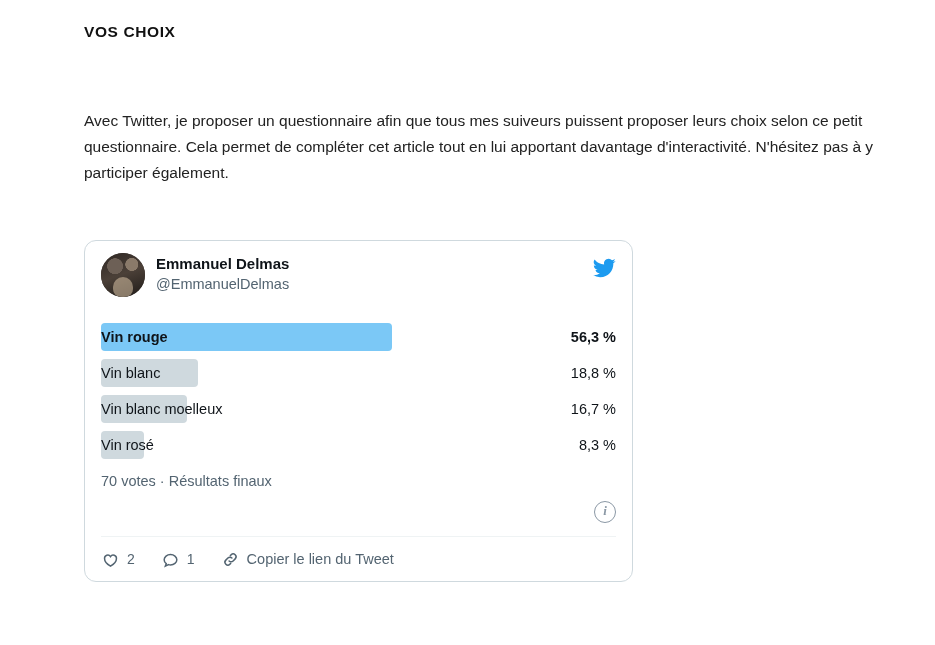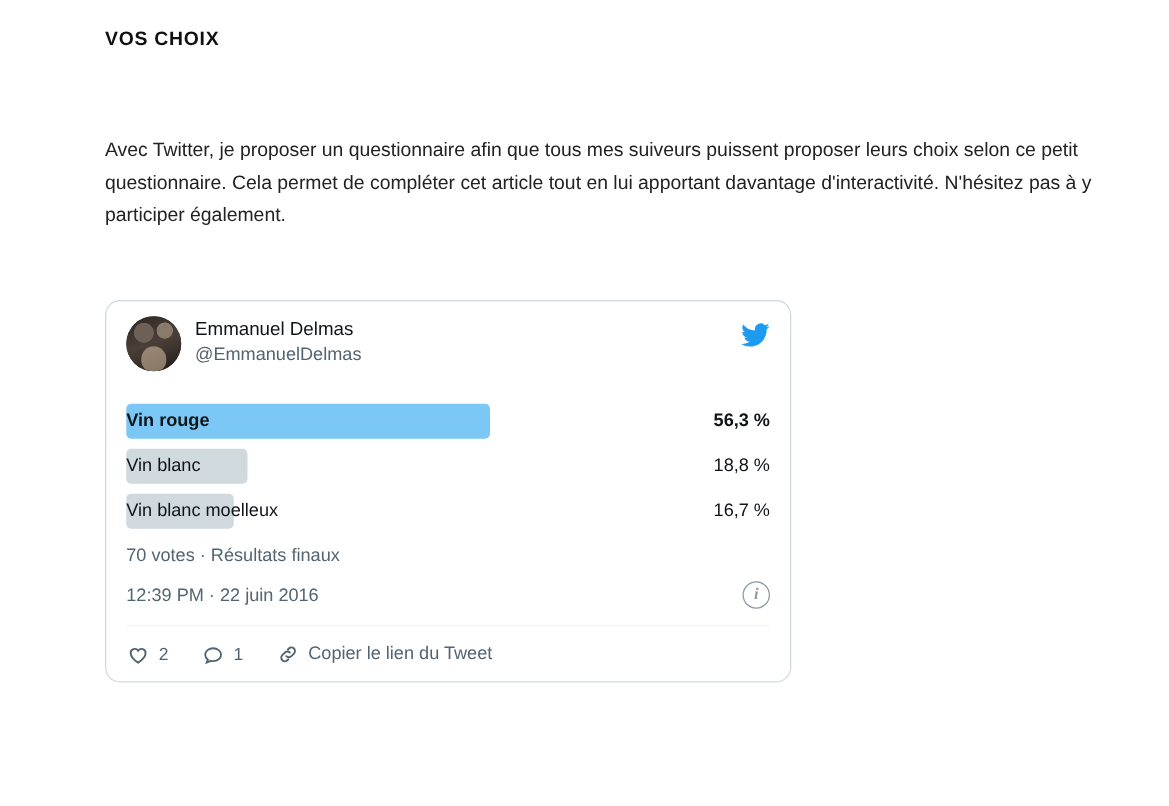--- a/index.html
+++ b/index.html
@@ -80,21 +80,21 @@
     border-radius: 50% 50% 40% 40%;
     background: #d8c3a5;
     opacity: 0.55;
   }
   .name-block {
     margin-left: 11px;
     padding-top: 1px;
   }
   .display-name {
     font-size: 15px;
-    font-weight: normal;
+    font-weight: bold;
     color: #0f1419;
     line-height: 19px;
   }
   .handle {
     font-size: 14.5px;
     color: #536471;
     line-height: 20px;
     margin-top: 1px;
   }
   .twitter-bird {
@@ -264,26 +264,30 @@
         <div class="poll-label">Vin blanc</div>
         <div class="poll-pct">18,8 %</div>
       </div>
 
       <div class="poll-row">
         <div class="poll-bar" style="width:86px;"></div>
         <div class="poll-label">Vin blanc moelleux</div>
         <div class="poll-pct">16,7 %</div>
       </div>
 
+      <div class="poll-row">
+        <div class="poll-bar" style="width:43px;"></div>
+        <div class="poll-label">Vin rosé</div>
+        <div class="poll-pct">8,3 %</div>
+      </div>
 
       <div class="poll-meta">70 votes · Résultats finaux</div>
     </div>
 
     <div class="tweet-time-row">
-      <div class="tweet-time">12:39 PM · 22 juin 2016</div>
       <div class="info-icon">i</div>
     </div>
 
     <div class="divider"></div>
 
     <div class="tweet-actions">
 
       <div class="action">
         <span class="ic">
           <svg viewBox="0 0 24 24" width="19" height="19" aria-hidden="true">

